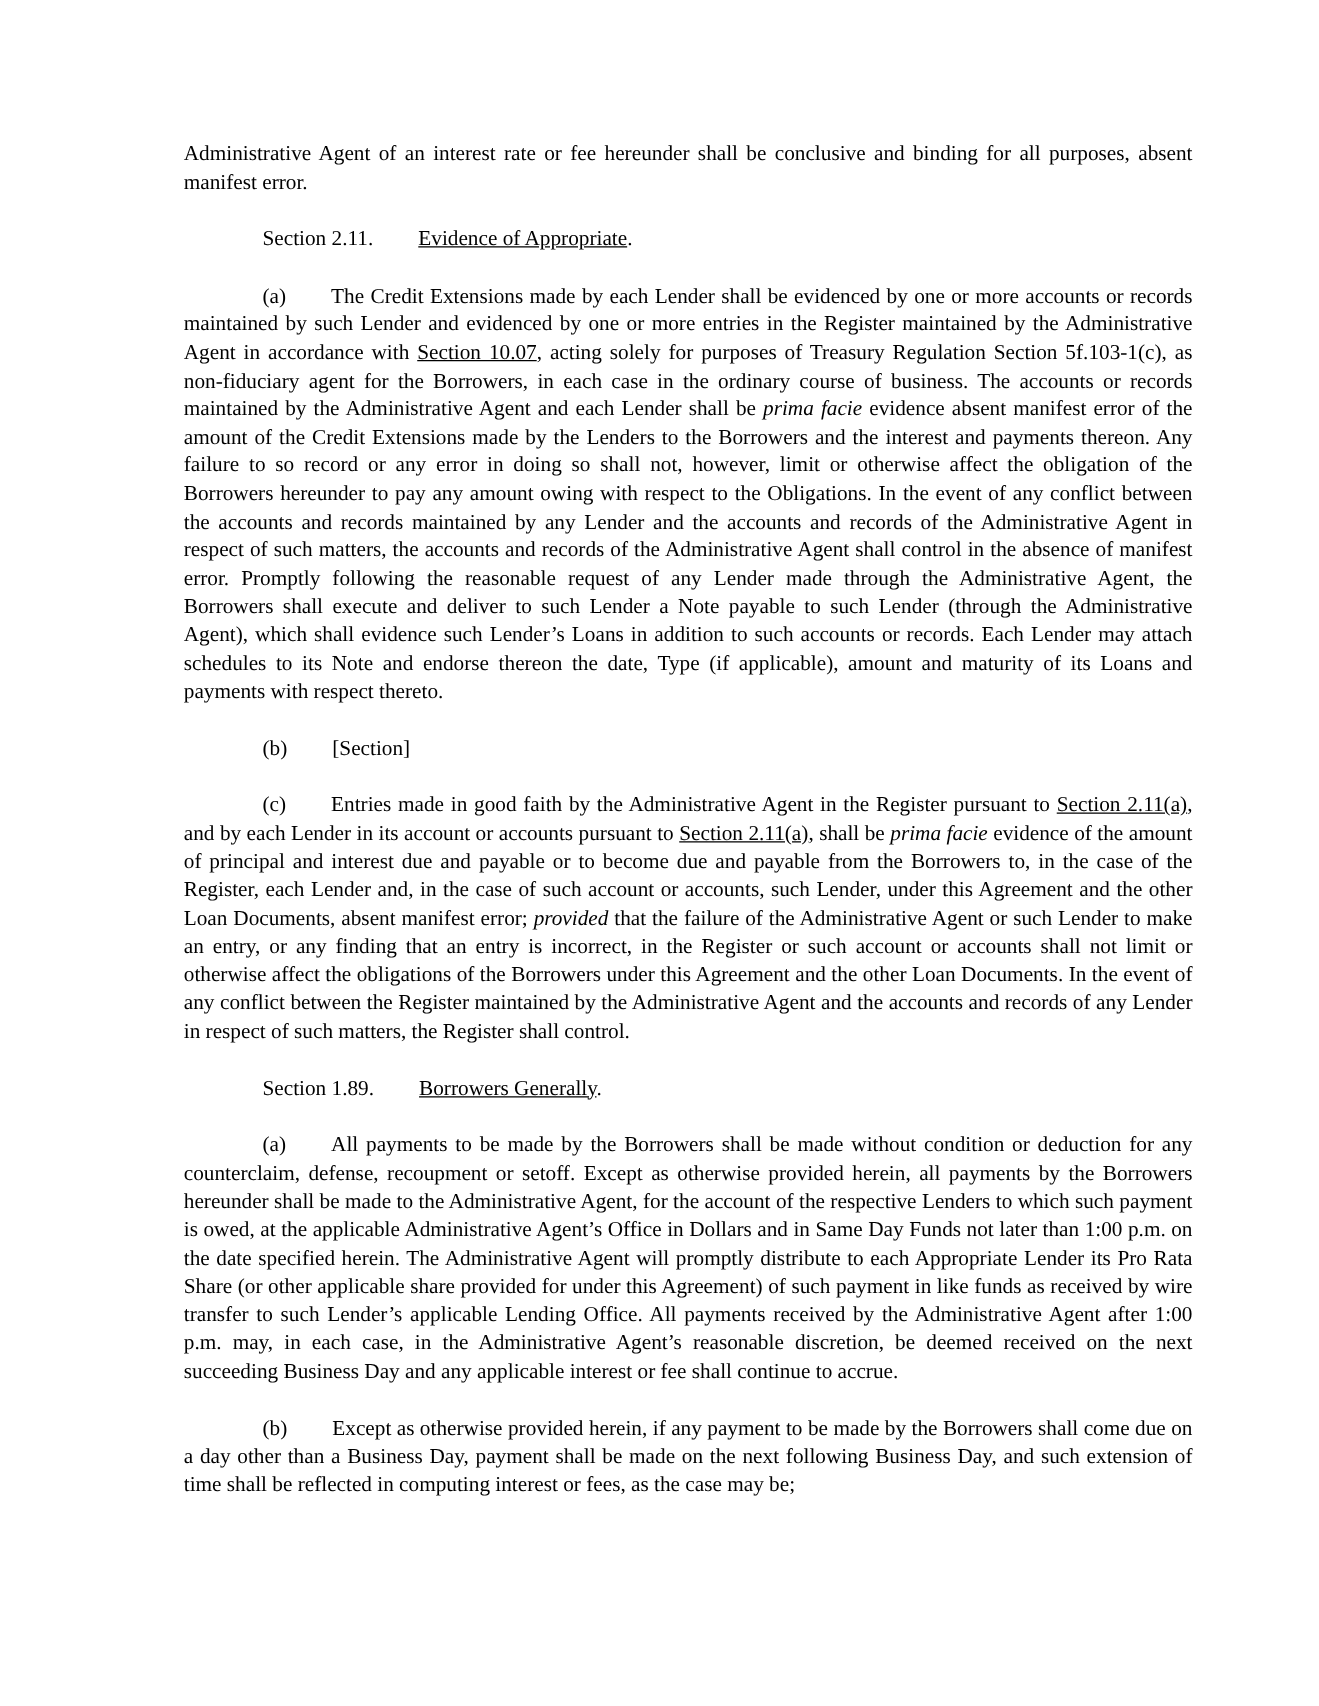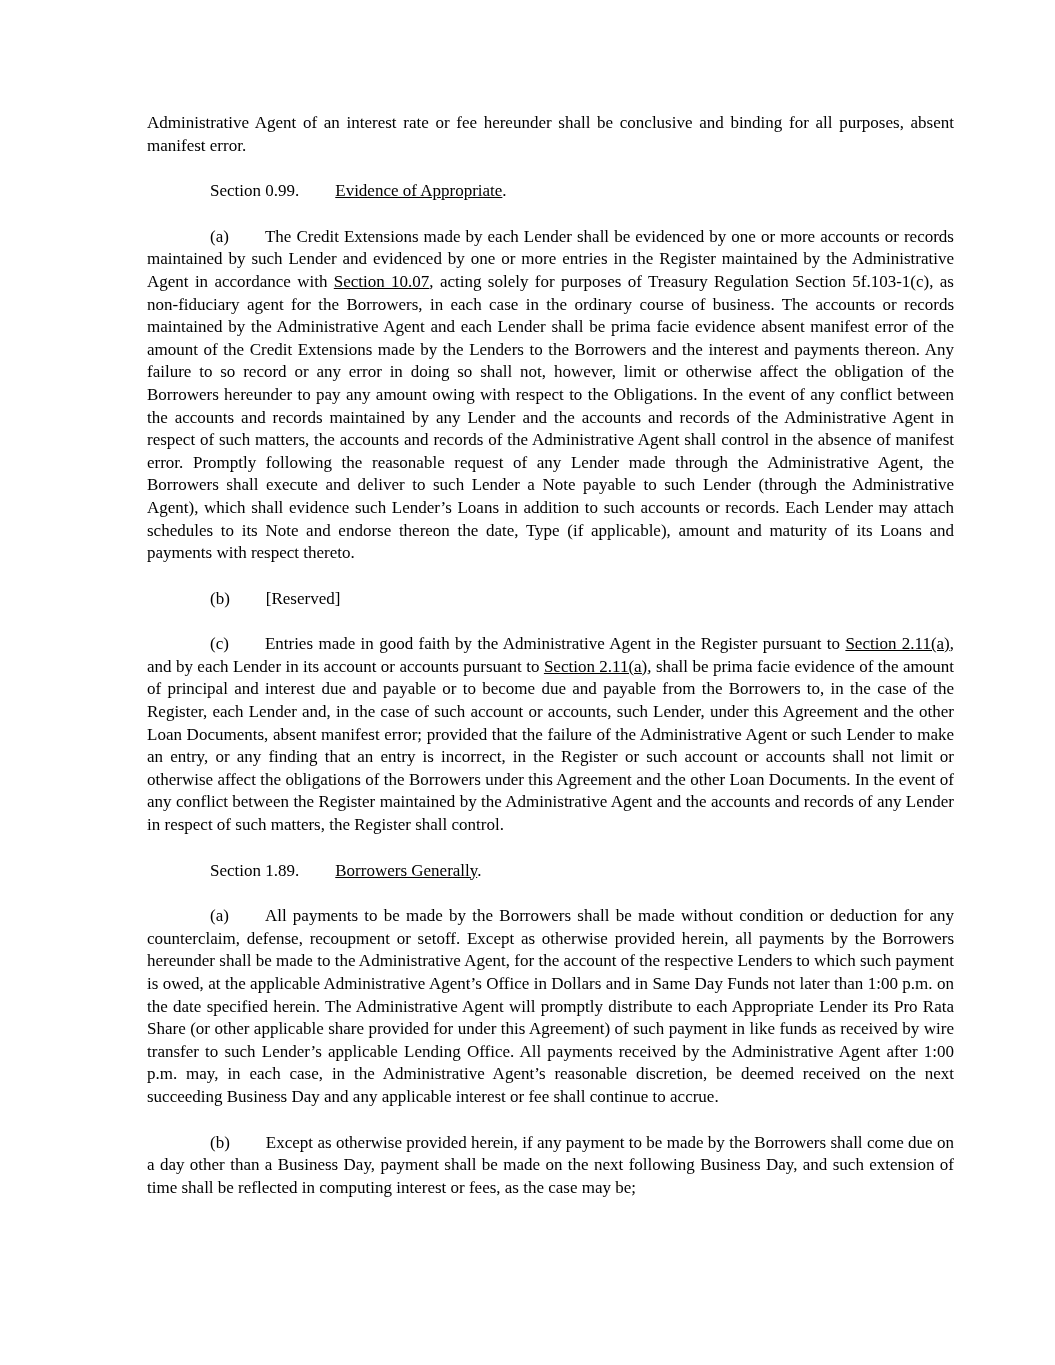--- a/index.html
+++ b/index.html
@@ -31,38 +31,38 @@
     padding: 0;
   }
   p.para.indent {
     text-indent: 63px;
   }
   .gap {
     display: inline-block;
     width: 36px;
   }
   .u { text-decoration: underline; }
-  .i { }
+  .i { font-style: italic; }
   .page-number {
     position: absolute;
     bottom: 62px;
     left: 0;
     width: 100%;
     text-align: center;
     font-size: 17px;
     line-height: 22.6px;
   }
 </style>
 </head>
 <body>
 
 <div class="page">
   <div class="content">
       <p class="para"><span class="">Administrative Agent of an interest rate or fee hereunder shall be conclusive and binding for all purposes, absent manifest error.</span></p>
-      <p class="para indent"><span class="">Section 0.99.</span><span class="gap"></span><span class="u">Evidence of Appropriate</span><span class="">.</span></p>
+      <p class="para indent"><span class="">Section 2.11.</span><span class="gap"></span><span class="u">Evidence of Appropriate</span><span class="">.</span></p>
       <p class="para indent"><span class="">(a)</span><span class="gap"></span><span class="">The Credit Extensions made by each Lender shall be evidenced by one or more accounts or records maintained by such Lender and evidenced by one or more entries in the Register maintained by the Administrative Agent in accordance with </span><span class="u">Section 10.07</span><span class="">, acting solely for purposes of Treasury Regulation Section 5f.103-1(c), as non-fiduciary agent for the Borrowers, in each case in the ordinary course of business.  The accounts or records maintained by the Administrative Agent and each Lender shall be </span><span class="i">prima facie</span><span class=""> evidence absent manifest error of the amount of the Credit Extensions made by the Lenders to the Borrowers and the interest and payments thereon.  Any failure to so record or any error in doing so shall not, however, limit or otherwise affect the obligation of the Borrowers hereunder to pay any amount owing with respect to the Obligations.  In the event of any conflict between the accounts and records maintained by any Lender and the accounts and records of the Administrative Agent in respect of such matters, the accounts and records of the Administrative Agent shall control in the absence of manifest error.  Promptly following the reasonable request of any Lender made through the Administrative Agent, the Borrowers shall execute and deliver to such Lender a Note payable to such Lender (through the Administrative Agent), which shall evidence such Lender’s Loans in addition to such accounts or records.  Each Lender may attach schedules to its Note and endorse thereon the date, Type (if applicable), amount and maturity of its Loans and payments with respect thereto.</span></p>
-      <p class="para indent"><span class="">(b)</span><span class="gap"></span><span class="">[Reserved]</span></p>
+      <p class="para indent"><span class="">(b)</span><span class="gap"></span><span class="">[Section]</span></p>
       <p class="para indent"><span class="">(c)</span><span class="gap"></span><span class="">Entries made in good faith by the Administrative Agent in the Register pursuant to </span><span class="u">Section 2.11(a)</span><span class="">, and by each Lender in its account or accounts pursuant to </span><span class="u">Section 2.11(a)</span><span class="">, shall be </span><span class="i">prima facie</span><span class=""> evidence of the amount of principal and interest due and payable or to become due and payable from the Borrowers to, in the case of the Register, each Lender and, in the case of such account or accounts, such Lender, under this Agreement and the other Loan Documents, absent manifest error; </span><span class="i">provided</span><span class=""> that the failure of the Administrative Agent or such Lender to make an entry, or any finding that an entry is incorrect, in the Register or such account or accounts shall not limit or otherwise affect the obligations of the Borrowers under this Agreement and the other Loan Documents. In the event of any conflict between the Register maintained by the Administrative Agent and the accounts and records of any Lender in respect of such matters, the Register shall control.</span></p>
       <p class="para indent"><span class="">Section 1.89.</span><span class="gap"></span><span class="u">Borrowers Generally</span><span class="">.</span></p>
       <p class="para indent"><span class="">(a)</span><span class="gap"></span><span class="">All payments to be made by the Borrowers shall be made without condition or deduction for any counterclaim, defense, recoupment or setoff.  Except as otherwise provided herein, all payments by the Borrowers hereunder shall be made to the Administrative Agent, for the account of the respective Lenders to which such payment is owed, at the applicable Administrative Agent’s Office in Dollars and in Same Day Funds not later than 1:00 p.m. on the date specified herein.  The Administrative Agent will promptly distribute to each Appropriate Lender its Pro Rata Share (or other applicable share provided for under this Agreement) of such payment in like funds as received by wire transfer to such Lender’s applicable Lending Office.  All payments received by the Administrative Agent after 1:00 p.m. may, in each case, in the Administrative Agent’s reasonable discretion, be deemed received on the next succeeding Business Day and any applicable interest or fee shall continue to accrue.</span></p>
       <p class="para indent"><span class="">(b)</span><span class="gap"></span><span class="">Except as otherwise provided herein, if any payment to be made by the Borrowers shall come due on a day other than a Business Day, payment shall be made on the next following Business Day, and such extension of time shall be reflected in computing interest or fees, as the case may be;</span></p>
     </div>
 </div>
 
 </body></html>

